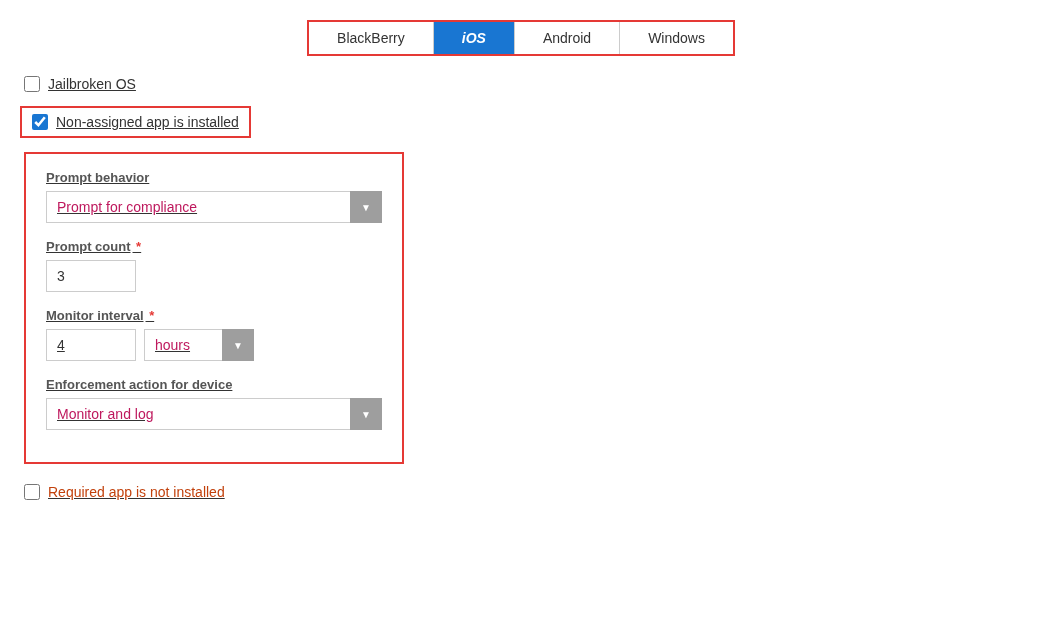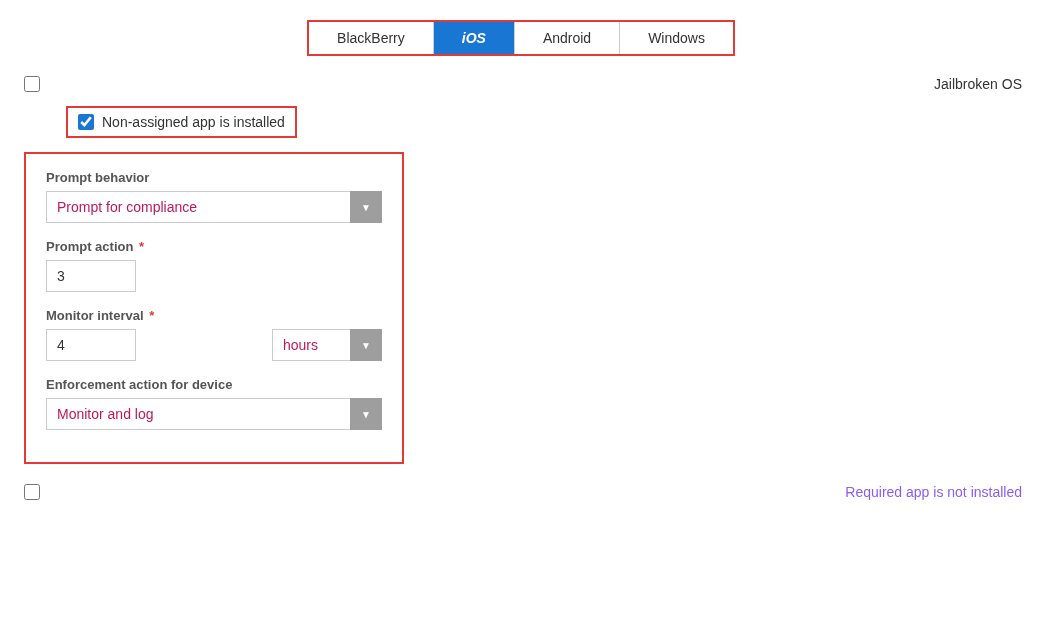--- a/index.html
+++ b/index.html
@@ -1,15 +1,15 @@
 <!DOCTYPE html>
 <html><head>
   <meta charset="utf-8">
   <style>
-    * { box-sizing: border-box; margin: 0; padding: 0; justify-content: space-between; }
+    * { box-sizing: border-box; margin: 0; padding: 0; }
     body {
       font-family: Arial, sans-serif;
       font-size: 14px;
       background: #fff;
       color: #333;
       width: 1042px;
       min-height: 625px;
     }
 
     
@@ -32,20 +32,21 @@
     .tab.active {
       background: #1976d2;
       color: #fff;
       font-weight: bold;
       font-style: italic;
     }
 
     
     .content {
       padding: 0 20px 20px 20px;
+      text-decoration: underline;
     }
 
     
     .checkbox-row {
       display: flex;
       align-items: center;
       gap: 8px;
       margin-bottom: 14px;
       padding-left: 4px;
     }
@@ -60,21 +61,20 @@
 
     
     .checkbox-row-bordered {
       display: flex;
       align-items: center;
       gap: 8px;
       margin-bottom: 14px;
       padding: 6px 10px;
       border: 2px solid #e53935;
       width: fit-content;
-      margin-left: 46px;
     }
     .checkbox-row-bordered input[type="checkbox"] {
       width: 16px;
       height: 16px;
       accent-color: #1976d2;
     }
     .checkbox-row-bordered label {
       font-size: 14px;
       color: #333;
     }
@@ -165,21 +165,21 @@
       gap: 8px;
       margin-top: 10px;
       padding-left: 4px;
     }
     .required-app-row input[type="checkbox"] {
       width: 16px;
       height: 16px;
     }
     .required-app-row label {
       font-size: 14px;
-      color: #8b5cf6;
+      color: #c2410c;
     }
   </style>
 </head>
 <body>
 
 <div style="display:flex; justify-content:center; padding-top:10px;">
   <div class="tab-bar">
     <button class="tab">BlackBerry</button>
     <button class="tab active">iOS</button>
     <button class="tab">Android</button>
@@ -209,21 +209,21 @@
           <option>Block</option>
           <option>Allow</option>
         </select>
         <div class="select-arrow"></div>
       </div>
     </div>
 
 
     <div class="form-group">
       <label class="form-label">
-        <span>Prompt action</span><span class="required"> *</span>
+        <span>Prompt count</span><span class="required"> *</span>
       </label>
       <input type="text" class="number-input" value="3" style="">
     </div>
 
     <div class="form-group">
       <label class="form-label">
         <span>Monitor interval</span><span class="required"> *</span>
       </label>
       <div class="interval-row">
         <input type="text" class="number-input" value="4" style="">

